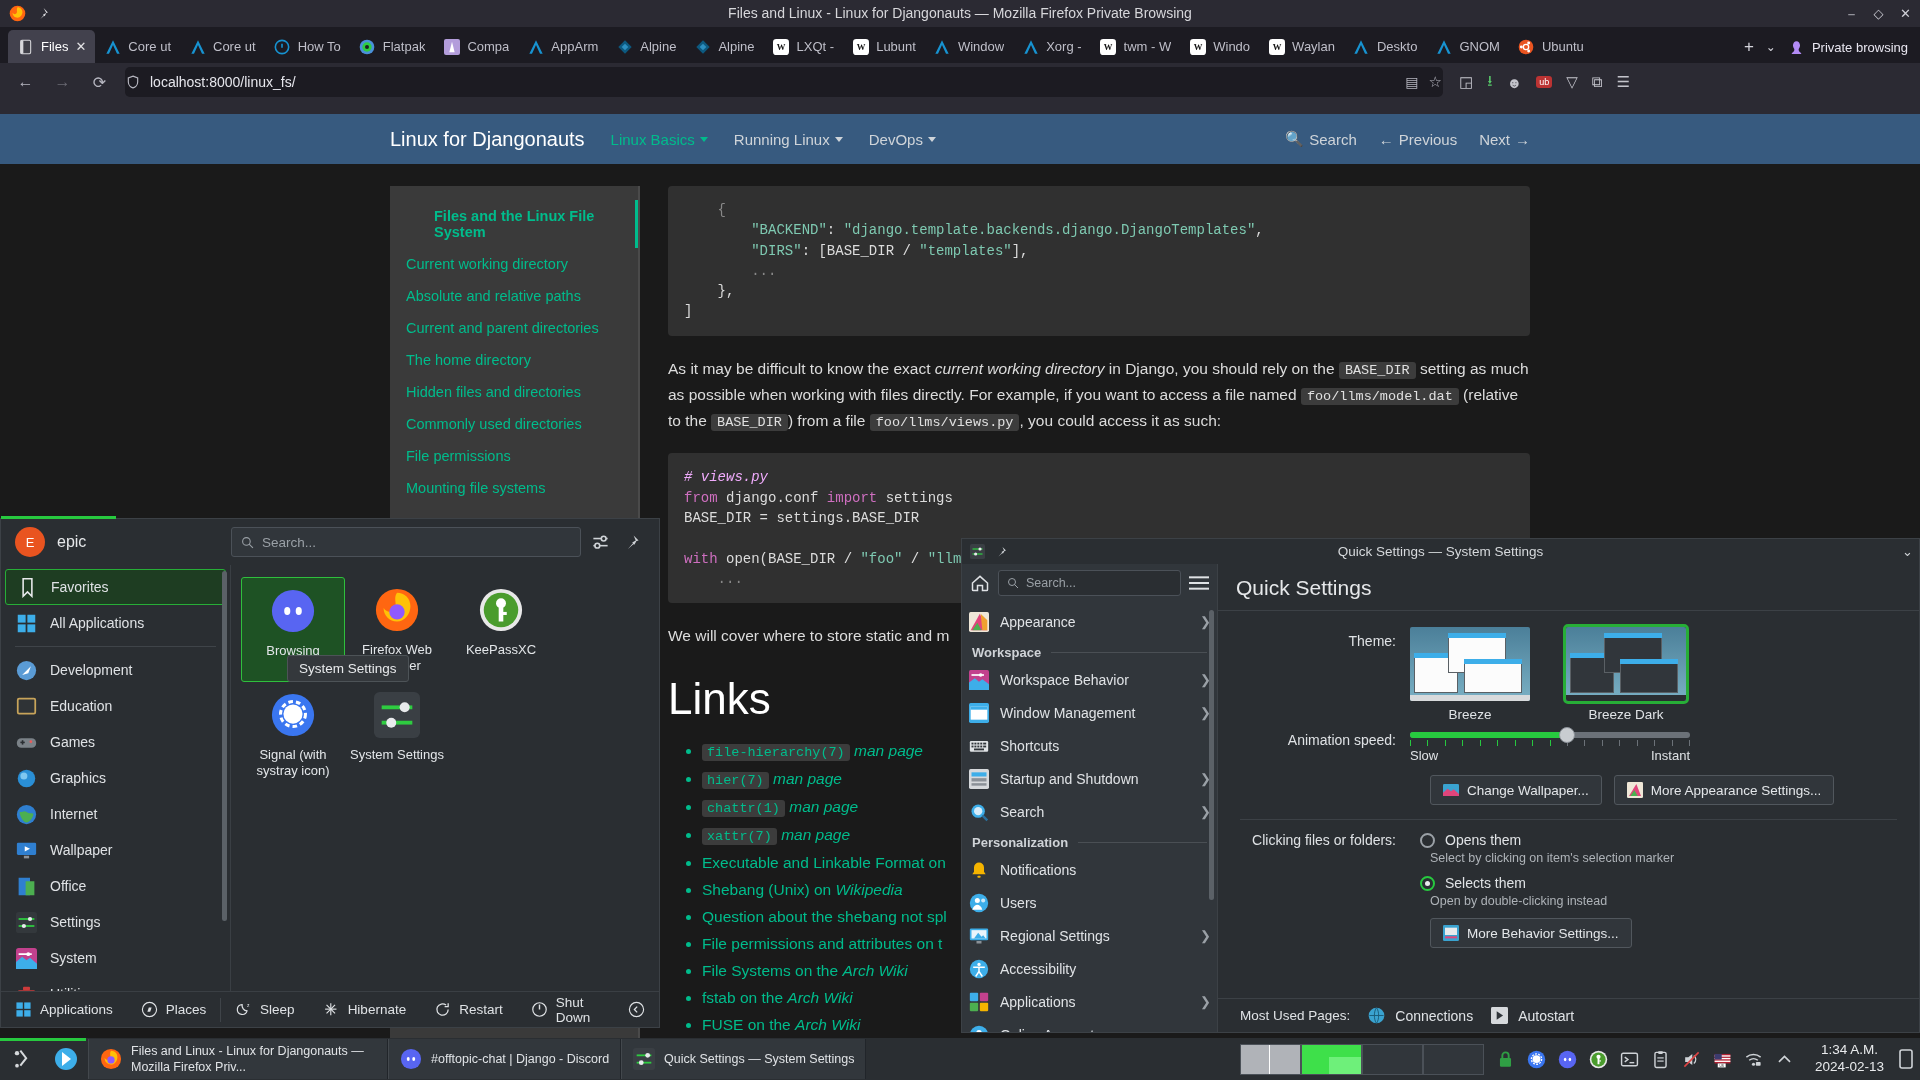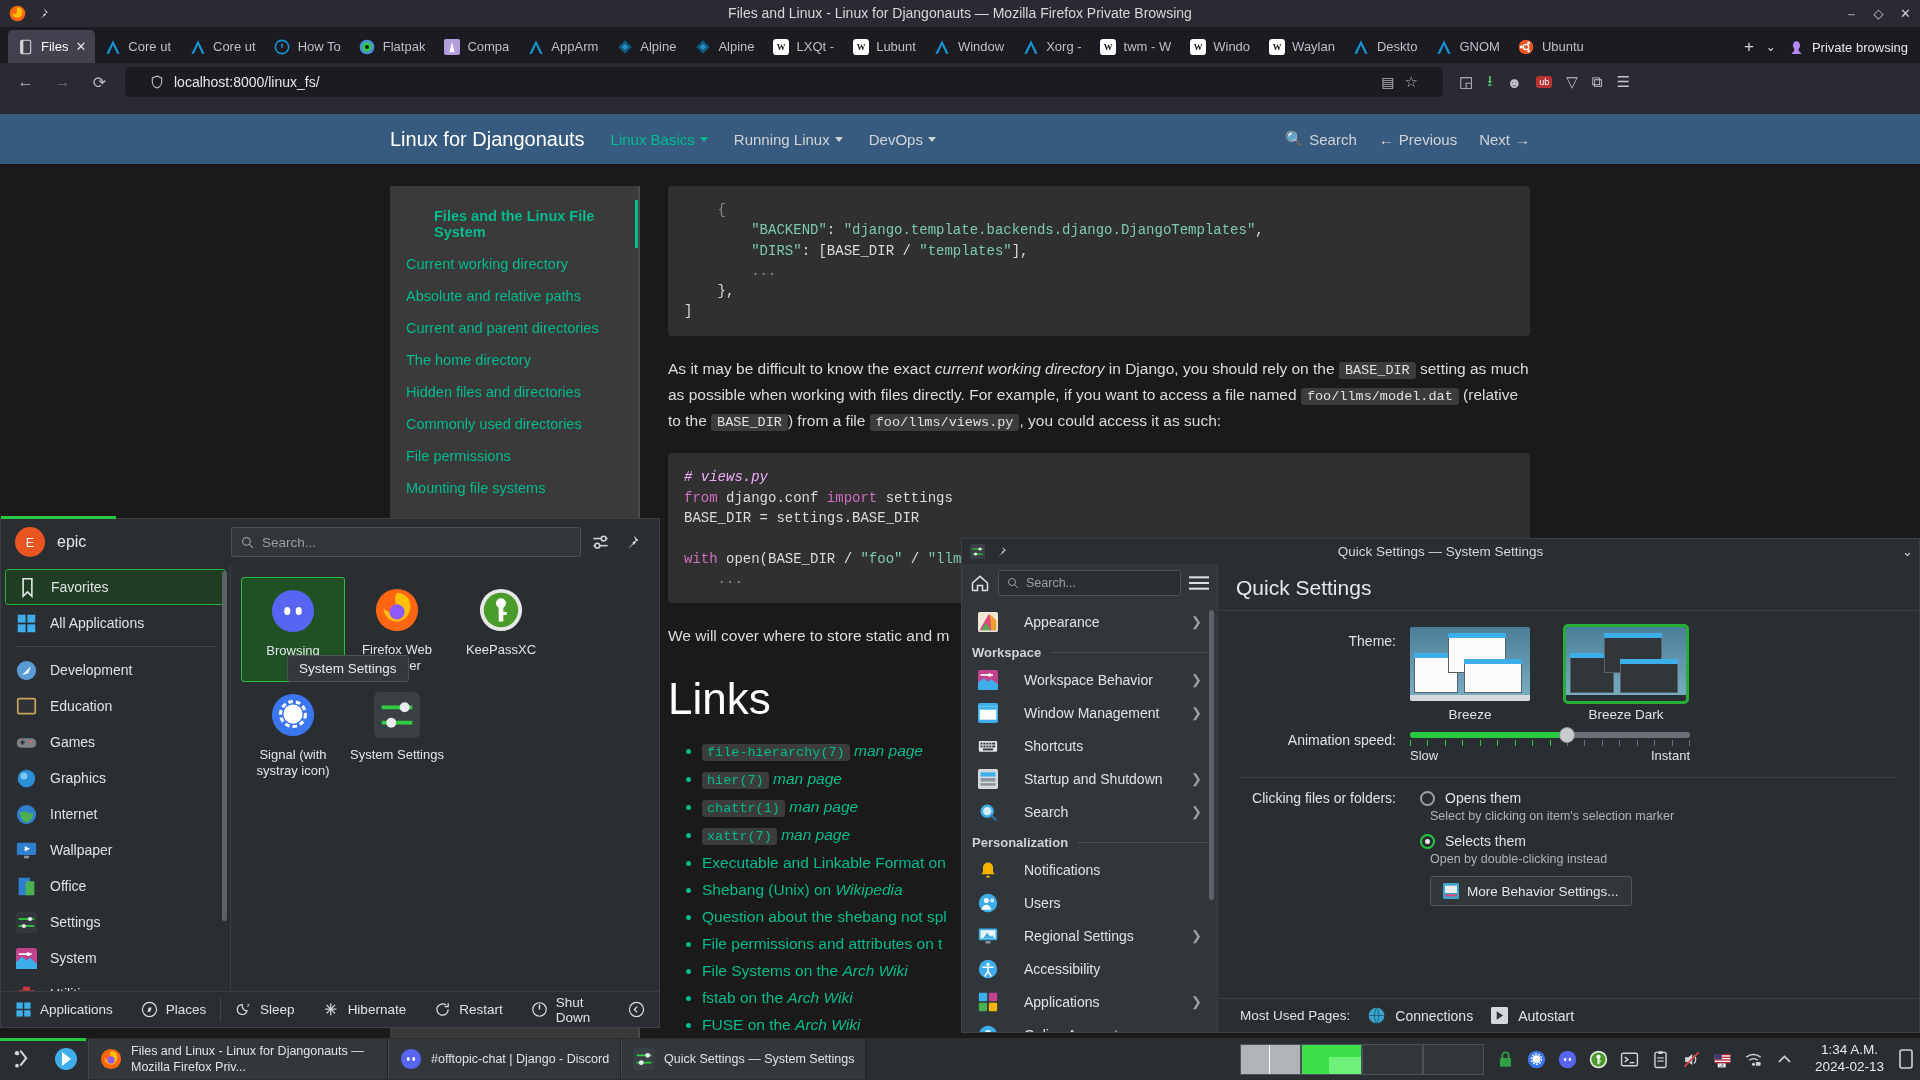--- a/index.html
+++ b/index.html
@@ -23,21 +23,21 @@
   .ff-tab { height:33px; display:flex; align-items:center; gap:7px; padding:0 9px; border-radius:5px 5px 0 0; max-width:92px; min-width:60px; color:#bfbfc9; font-size:13px; flex:0 0 auto; }
   .ff-tab.active { background:#42414d; color:#fff; }
   .ff-tab .lbl { white-space:nowrap; overflow:hidden; }
   .ff-tab .x { font-size:13px; opacity:.85; margin-left:auto;}
   .favicon { width:17px; height:17px; flex:0 0 17px; display:inline-flex; align-items:center; justify-content:center; border-radius:3px; font-size:11px; font-weight:bold; }
   .tabstrip-right { margin-left:auto; display:flex; align-items:center; gap:12px; padding:0 12px 6px 8px; color:#d4d4dc; font-size:17px; }
   .priv-badge { display:flex; align-items:center; gap:7px; font-size:13px; color:#e8e6f0; }
 
   .ff-navbar { height:38px; background:#2b2a33; display:flex; align-items:center; gap:6px; padding:0 10px; }
   .navbtn { width:31px; height:31px; border-radius:5px; display:flex; align-items:center; justify-content:center; color:#b6b6c0; font-size:16px; }
-  .urlbar { flex:1; height:30px; background:#1c1b22; border-radius:5px; display:flex; align-items:center; gap:10px; padding:0 25px; margin:0 4px; max-width:1318px;}
+  .urlbar { flex:1; height:30px; background:#1c1b22; border-radius:5px; display:flex; align-items:center; gap:10px; padding:0 1px; margin:0 4px; max-width:1318px;}
   .urlbar .u-text { color:#e6e6ec; font-size:14px; flex:1; }
   .navbar-right { display:flex; align-items:center; gap:14px; color:#c4c4cc; font-size:15px; padding-left:6px; }
 
   
   .ff-content { position:absolute; left:0; top:114px; width:1920px; height:941px; background:#1a1a1a; overflow:hidden; }
   .site-nav { height:50px; background:#375a7f; display:flex; align-items:center; padding:0 0 0 0; }
   .site-nav-inner { width:1140px; margin:0 auto; display:flex; align-items:center; gap:26px; }
   .brand { color:#fff; font-size:20px; }
   .navlink { color:#cfd4d9; font-size:15px; display:flex; align-items:center; gap:5px; }
   .navlink.act { color:#00bc8c; }
@@ -93,21 +93,21 @@
   .syswin { position:absolute; left:961px; top:538px; width:959px; height:495px; background:#2a2e32; border:1px solid #3c4146; display:flex; flex-direction:column; }
   .sys-title { height:25px; display:flex; align-items:center; background:#2a2e32; position:relative;}
   .sys-title-left { display:flex; align-items:center; gap:10px; padding-left:8px; color:#cfd3d7; font-size:13px; }
   .sys-title-text { position:absolute; left:0; right:0; text-align:center; color:#d6d9dc; font-size:13.5px; }
   .sys-title-right { position:absolute; right:6px; color:#cfd3d7; font-size:13px;}
   .sys-body { flex:1; display:flex; min-height:0; }
   .sys-side { width:256px; flex:0 0 256px; background:#31363b; border-right:1px solid #3c4146; display:flex; flex-direction:column; }
   .sys-side-head { height:38px; display:flex; align-items:center; gap:8px; padding:0 8px; }
   .sys-search { flex:1; height:26px; background:#2a2e32; border:1px solid #4b5158; border-radius:3px; display:flex; align-items:center; gap:7px; padding:0 8px; color:#9aa0a6; font-size:12.5px;}
   .sys-list { flex:1; overflow:hidden; position:relative; padding-top:3px;}
-  .sys-item { display:flex; align-items:center; gap:26px; padding:6px 15px; color:#e0e3e6; font-size:14px;}
+  .sys-item { display:flex; align-items:center; gap:11px; padding:6px 6px; color:#e0e3e6; font-size:14px;}
   .sys-item .chev { margin-left:auto; color:#9aa0a6; font-size:13px;}
   .sys-ico { width:21px;height:21px;flex:0 0 21px;border-radius:3px;display:flex;align-items:center;justify-content:center;font-size:11px;}
   .sys-group { display:flex; align-items:center; gap:10px; padding:7px 10px 3px; }
   .sys-group-lbl { color:#cfd3d7; font-size:13px; font-weight:bold; }
   .sys-group-line { flex:1; height:1px; background:#4a4f54; }
   .sys-scroll { position:absolute; right:3px; top:8px; width:5px; height:290px; background:#5b6167; border-radius:3px;}
   .sys-main { flex:1; display:flex; flex-direction:column; min-width:0; }
   .sys-main-head { padding:12px 18px 10px; border-bottom:1px solid #3c4146; color:#e6e8ea; font-size:21px;}
   .sys-main-body { flex:1; padding:16px 22px 0; overflow:hidden;}
   .row { display:flex; align-items:flex-start; margin-bottom:6px;}
@@ -1028,20 +1028,41 @@
                   <div class="tick"></div>
                   <div class="tick"></div>
                   <div class="tick"></div>
                 </div>
               <div class="slider-ends">
                 <span>Slow</span>
                 <span>Instant</span>
               </div>
             </div>
           </div>
+          <div class="btnrow" style="margin-left:190px;">
+            <button class="kbtn">
+              <span>
+                  <svg width="16" height="16" viewBox="0 0 24 24">
+                    <rect width="24" height="18" y="3" rx="2" fill="#3aa3d0"></rect>
+                    <path d="M0 16l7-6 5 4 4-3 8 7v3H0z" fill="#e0457b"></path>
+                  </svg>
+                </span>
+              <span>Change Wallpaper...</span>
+            </button>
+            <button class="kbtn">
+              <span>
+                  <svg width="16" height="16" viewBox="0 0 24 24">
+                    <rect width="24" height="24" rx="2" fill="#f0e8d8"></rect>
+                    <path d="M3 21L14 3l7 18z" fill="#e0457b"></path>
+                    <path d="M5 21l6-9 5 9z" fill="#4caf50"></path>
+                  </svg>
+                </span>
+              <span>More Appearance Settings...</span>
+            </button>
+          </div>
           <div class="divider"></div>
           <div class="opt-row">
             <span class="row-lbl" style="padding-top:0">Clicking files or folders:</span>
             <span class="radio"></span>
             <span>Opens them</span>
           </div>
           <div class="hint">Select by clicking on item's selection marker</div>
           <div class="opt-row">
             <span class="row-lbl" style="padding-top:0"></span>
             <span class="radio on"></span>

